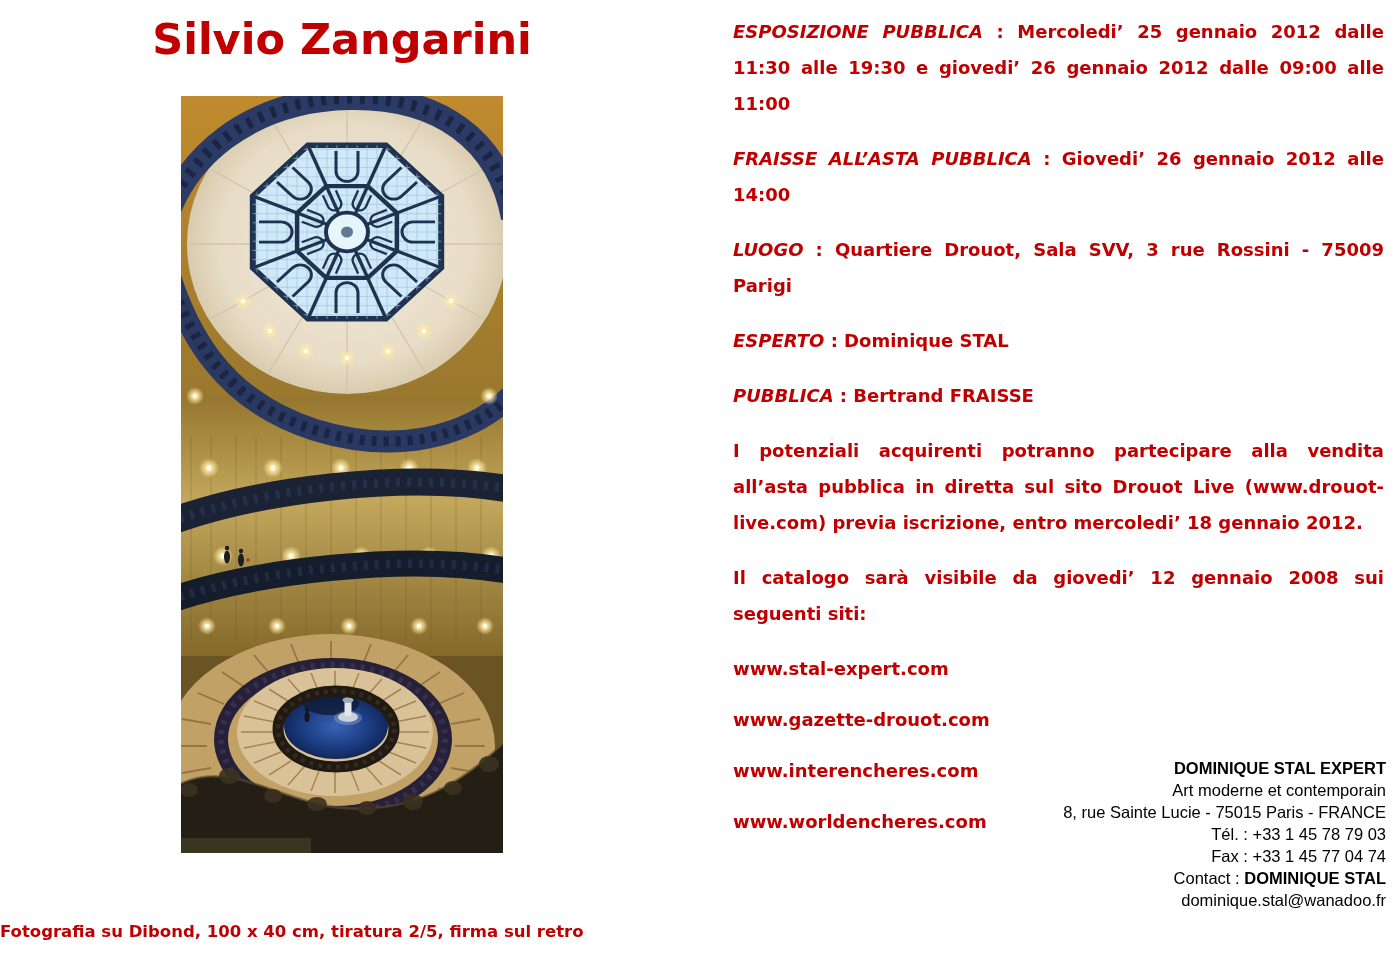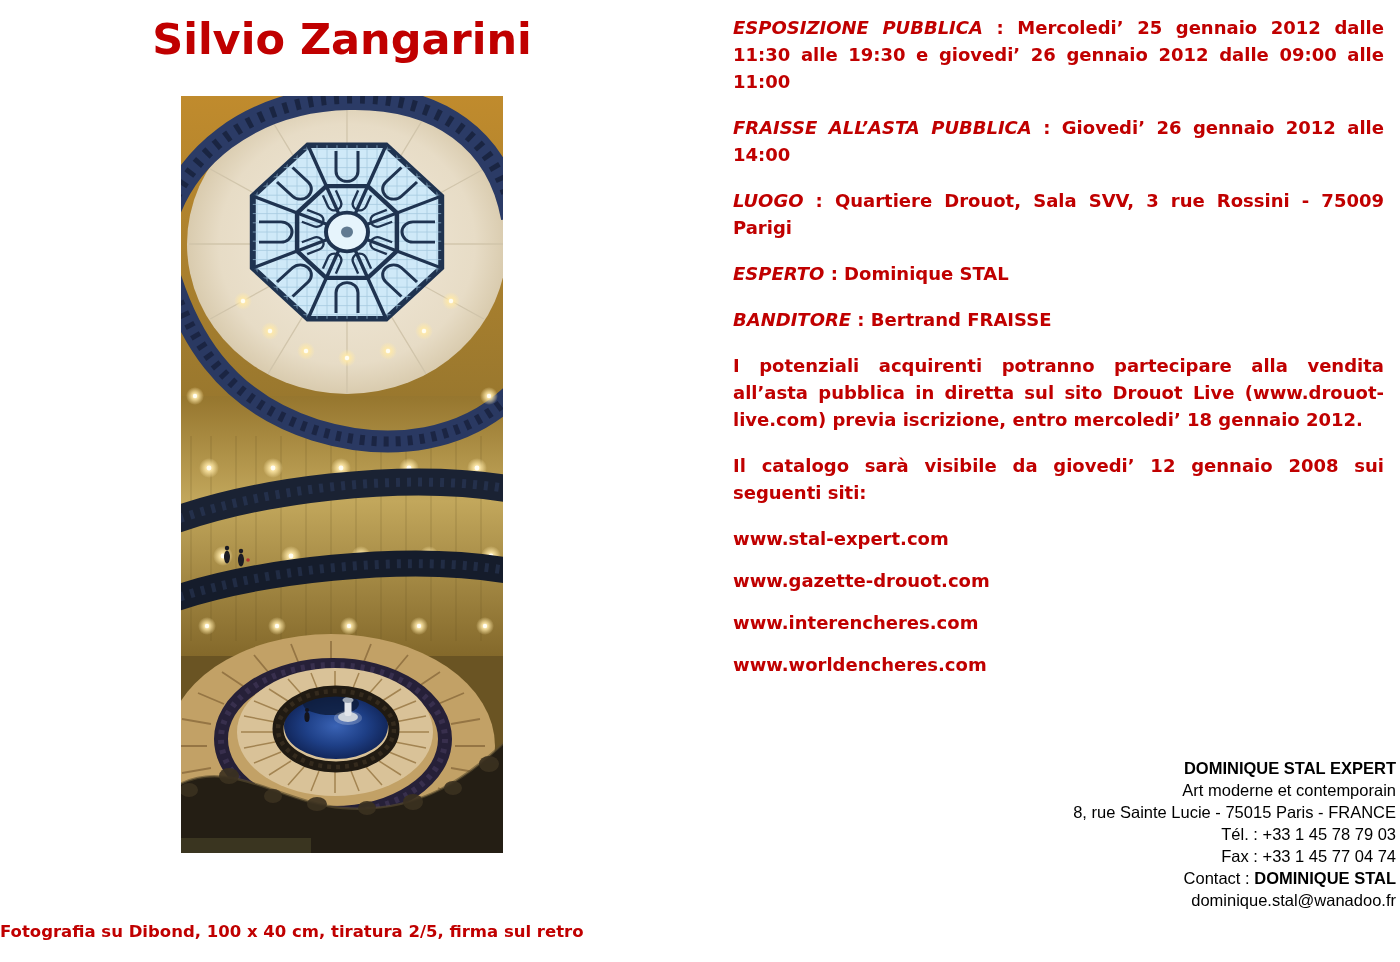--- a/index.html
+++ b/index.html
@@ -9,26 +9,26 @@
   .title{position:absolute;left:0;top:16px;width:684px;margin:0;text-align:center;
          font-size:43px;line-height:1.1;font-weight:bold;color:#C00000;}
   .photo{position:absolute;left:181px;top:96px;width:322px;height:757px;}
   .photo svg{display:block;width:322px;height:757px;}
   .caption{position:absolute;left:0;top:872px;width:684px;text-align:center;
            font-size:22px;font-weight:bold;color:#C00000;}
   .details{position:absolute;left:0;top:922px;width:684px;text-align:left;
            font-size:16.5px;font-weight:bold;color:#C00000;}
   
   .auction{position:absolute;left:733px;top:14px;width:651px;color:#C00000;
-           font-weight:bold;font-size:18px;line-height:27px;text-align:justify;}
+           font-weight:bold;font-size:18px;line-height:36px;text-align:justify;}
   .auction p{margin:0 0 19px 0;}
   .auction p.site{margin:0 0 15px 0;}
   .lbl{font-style:italic;}
   
-  .contact{position:absolute;right:4px;top:757px;width:500px;text-align:right;
+  .contact{position:absolute;right:14px;top:757px;width:500px;text-align:right;
            font-family:"Liberation Sans",sans-serif;font-size:16.5px;line-height:22px;color:#000;}
   .contact .b{font-weight:bold;}
 </style>
 </head>
 <body>
 
 <div class="page">
 
   <h1 class="title">Silvio Zangarini</h1>
 
@@ -297,21 +297,21 @@
     </svg>
   </div>
 
   <div class="details">Fotografia su Dibond, 100 x 40 cm, tiratura 2/5, firma sul retro</div>
 
   <div class="auction">
     <p><span class="lbl">ESPOSIZIONE PUBBLICA</span><span> : Mercoledi’ 25 gennaio 2012 dalle 11:30 alle 19:30 e giovedi’ 26 gennaio 2012 dalle 09:00 alle 11:00</span></p>
     <p><span class="lbl">FRAISSE ALL’ASTA PUBBLICA</span><span> : Giovedi’ 26 gennaio 2012 alle 14:00</span></p>
     <p><span class="lbl">LUOGO</span><span> : Quartiere Drouot, Sala SVV, 3 rue Rossini - 75009 Parigi</span></p>
     <p><span class="lbl">ESPERTO</span><span> : Dominique STAL</span></p>
-    <p><span class="lbl">BANDITORE</span><span> : Bertrand FRAISSE</span></p>
+    <p><span class="lbl">PUBBLICA</span><span> : Bertrand FRAISSE</span></p>
     <p>I potenziali acquirenti potranno partecipare alla vendita all’asta pubblica in diretta sul sito Drouot Live (www.drouot-live.com) previa iscrizione, entro mercoledi’ 18 gennaio 2012.</p>
     <p>Il catalogo sarà visibile da giovedi’ 12 gennaio 2008 sui seguenti siti:</p>
     <p class="site">www.stal-expert.com</p>
     <p class="site">www.gazette-drouot.com</p>
     <p class="site">www.interencheres.com</p>
     <p class="site">www.worldencheres.com</p>
   </div>
 
   <div class="contact">
     <div class="b">DOMINIQUE STAL EXPERT</div>

